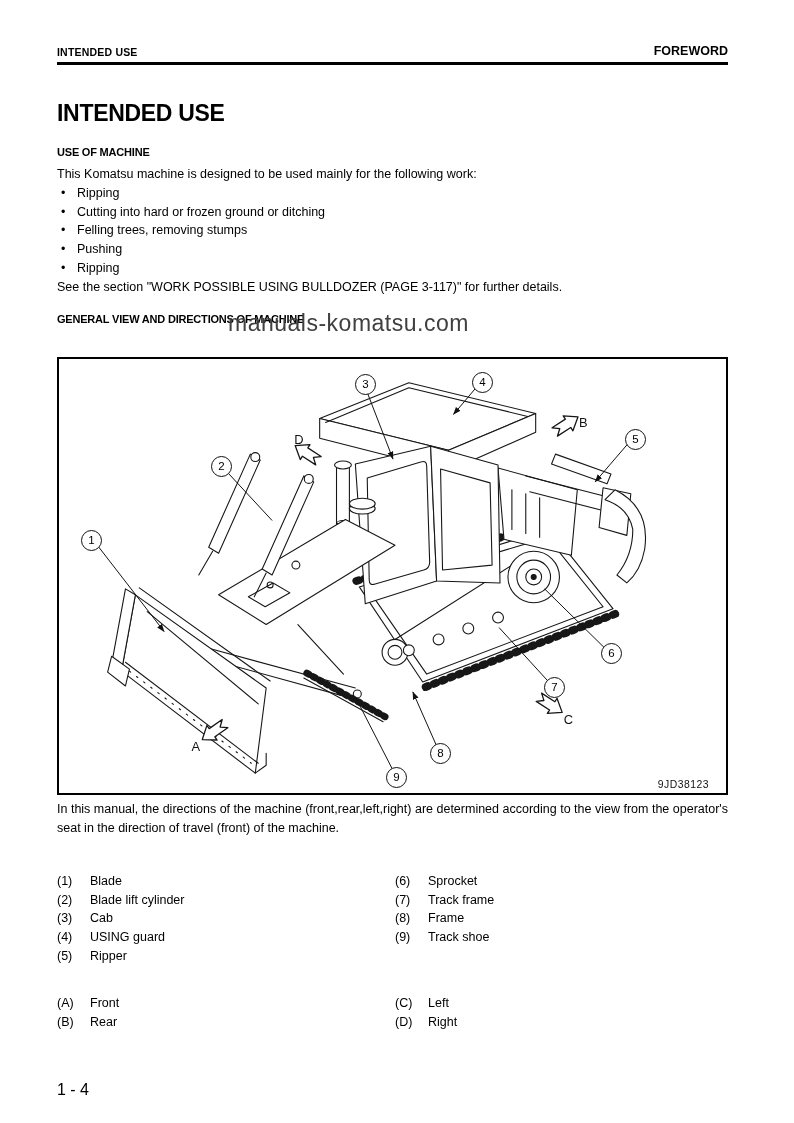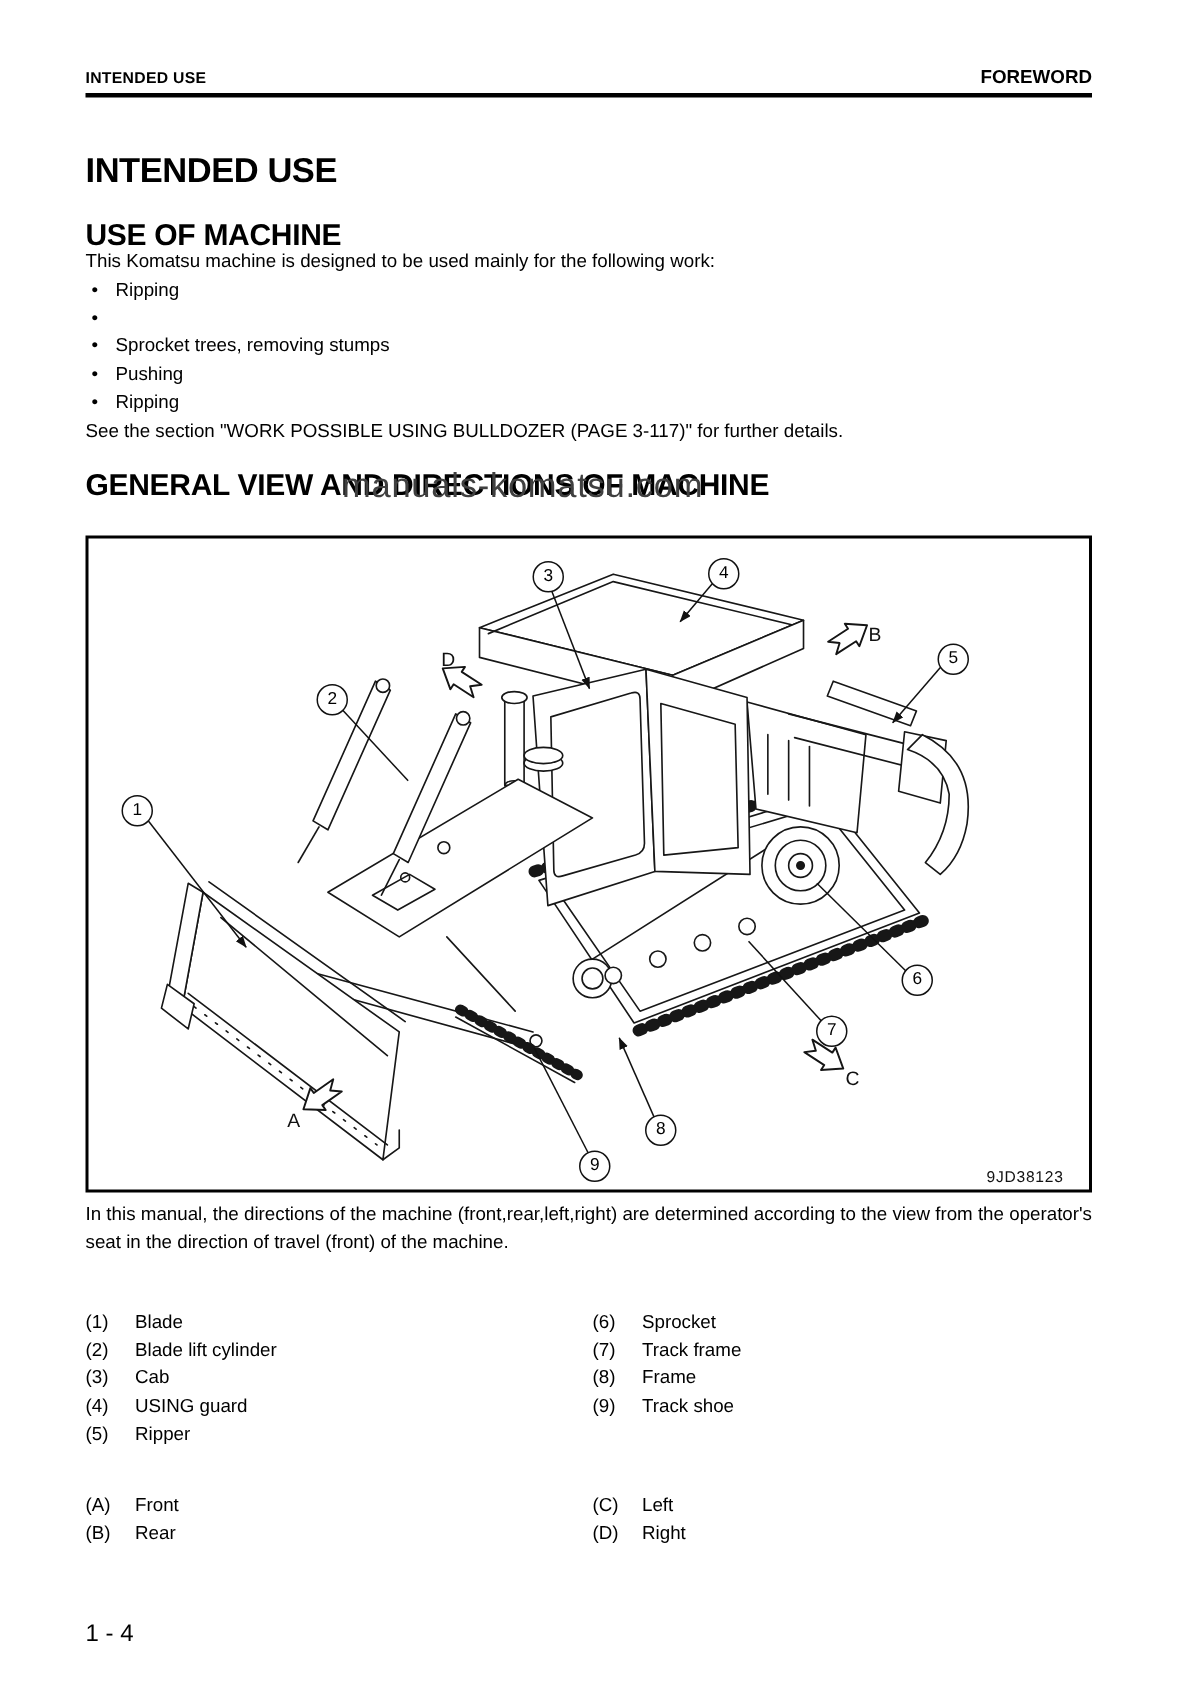--- a/index.html
+++ b/index.html
@@ -8,21 +8,21 @@
     font-family:"Liberation Sans",sans-serif;overflow:hidden;
   }
   .abs{position:absolute;}
   
   .running-head{top:44px;left:57px;width:671px;display:flex;justify-content:space-between;align-items:flex-end;}
   .rh-left{font-size:10.5px;font-weight:bold;letter-spacing:0.2px;}
   .rh-right{font-size:12.5px;font-weight:bold;}
   .rule{top:62px;left:57px;width:671px;height:3px;background:#000;}
   
   .h1{top:100px;left:57px;font-size:23px;font-weight:bold;letter-spacing:-0.3px;}
-  .h2{font-size:20px;font-weight:bold;letter-spacing:-0.2px;}
+  .h2{font-size:11px;font-weight:bold;letter-spacing:-0.2px;}
   .h2.use{top:146px;left:57px;}
   .h2.gen{top:313px;left:57px;}
   
   .body-text{font-size:12.5px;line-height:18.7px;}
   .intro{top:165px;left:57px;width:671px;}
   .bullets{top:184px;left:57px;width:671px;}
   .bullet-row{display:flex;line-height:18.7px;}
   .bullet-dot{width:16px;text-align:left;padding-left:4px;font-size:12.5px;}
   .outro{top:278px;left:57px;width:671px;}
   
@@ -63,24 +63,25 @@
 <div class="abs h2 use">USE OF MACHINE</div>
 <div class="abs body-text intro">This Komatsu machine is designed to be used mainly for the following work:</div>
 
 <div class="abs bullets body-text">
   <div class="bullet-row">
     <span class="bullet-dot">•</span>
     <span>Ripping</span>
   </div>
   <div class="bullet-row">
     <span class="bullet-dot">•</span>
-  </div>
-  <div class="bullet-row">
-    <span class="bullet-dot">•</span>
-    <span>Sprocket trees, removing stumps</span>
+    <span>Cutting into hard or frozen ground or ditching</span>
+  </div>
+  <div class="bullet-row">
+    <span class="bullet-dot">•</span>
+    <span>Felling trees, removing stumps</span>
   </div>
   <div class="bullet-row">
     <span class="bullet-dot">•</span>
     <span>Pushing</span>
   </div>
   <div class="bullet-row">
     <span class="bullet-dot">•</span>
     <span>Ripping</span>
   </div>
 </div>

